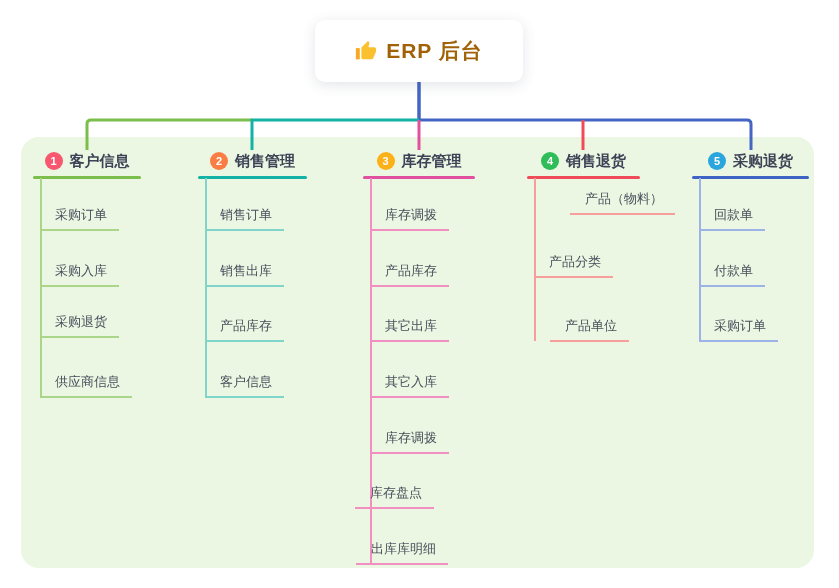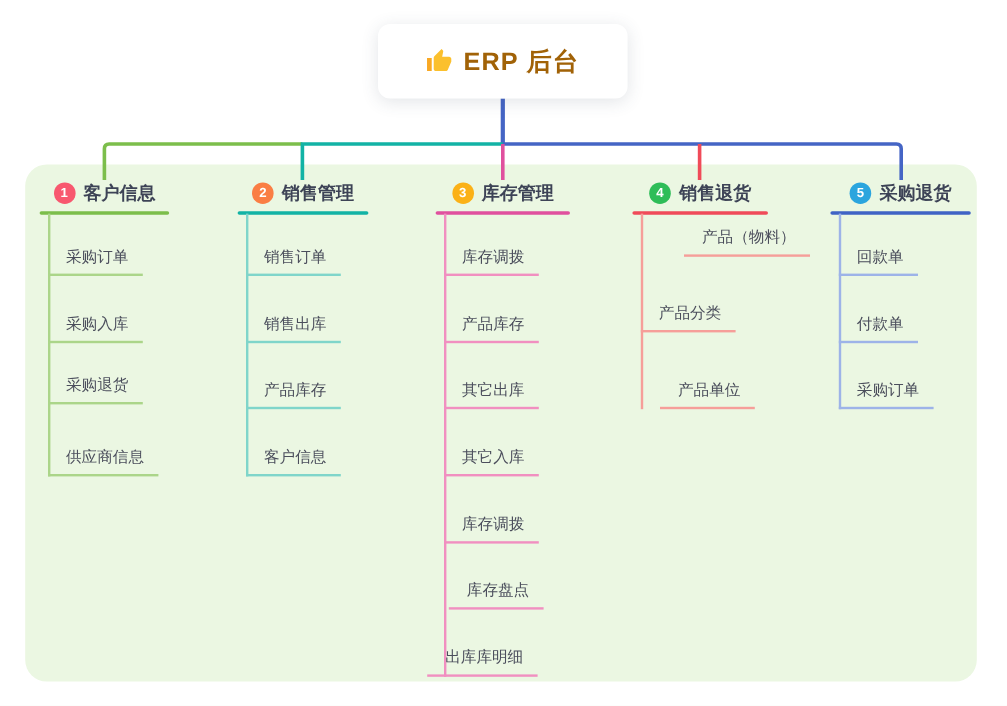--- a/index.html
+++ b/index.html
@@ -92,21 +92,21 @@
       <span class="badge">3</span>
       <span class="branch-label">库存管理</span>
     </div>
     <div class="hrule" style="left:363px;width:112px;"></div>
     <div class="spine" style="left:370px;height:386px;"></div>
     <div class="child" style="left:370px;top:205px;"><span>库存调拨</span></div>
     <div class="child" style="left:370px;top:261px;"><span>产品库存</span></div>
     <div class="child" style="left:370px;top:316px;"><span>其它出库</span></div>
     <div class="child" style="left:370px;top:372px;"><span>其它入库</span></div>
     <div class="child" style="left:370px;top:428px;"><span>库存调拨</span></div>
-    <div class="child" style="left:374px;top:483px;"><span>库存盘点</span></div>
+    <div class="child" style="left:355px;top:483px;"><span>库存盘点</span></div>
     <div class="child" style="left:356px;top:539px;"><span>出库库明细</span></div>
   </div>
 
   <div class="b4">
     <div class="branch-header" style="left:527px;width:113px;">
       <span class="badge">4</span>
       <span class="branch-label">销售退货</span>
     </div>
     <div class="hrule" style="left:527px;width:113px;"></div>
     <div class="spine" style="left:534px;height:163px;"></div>

